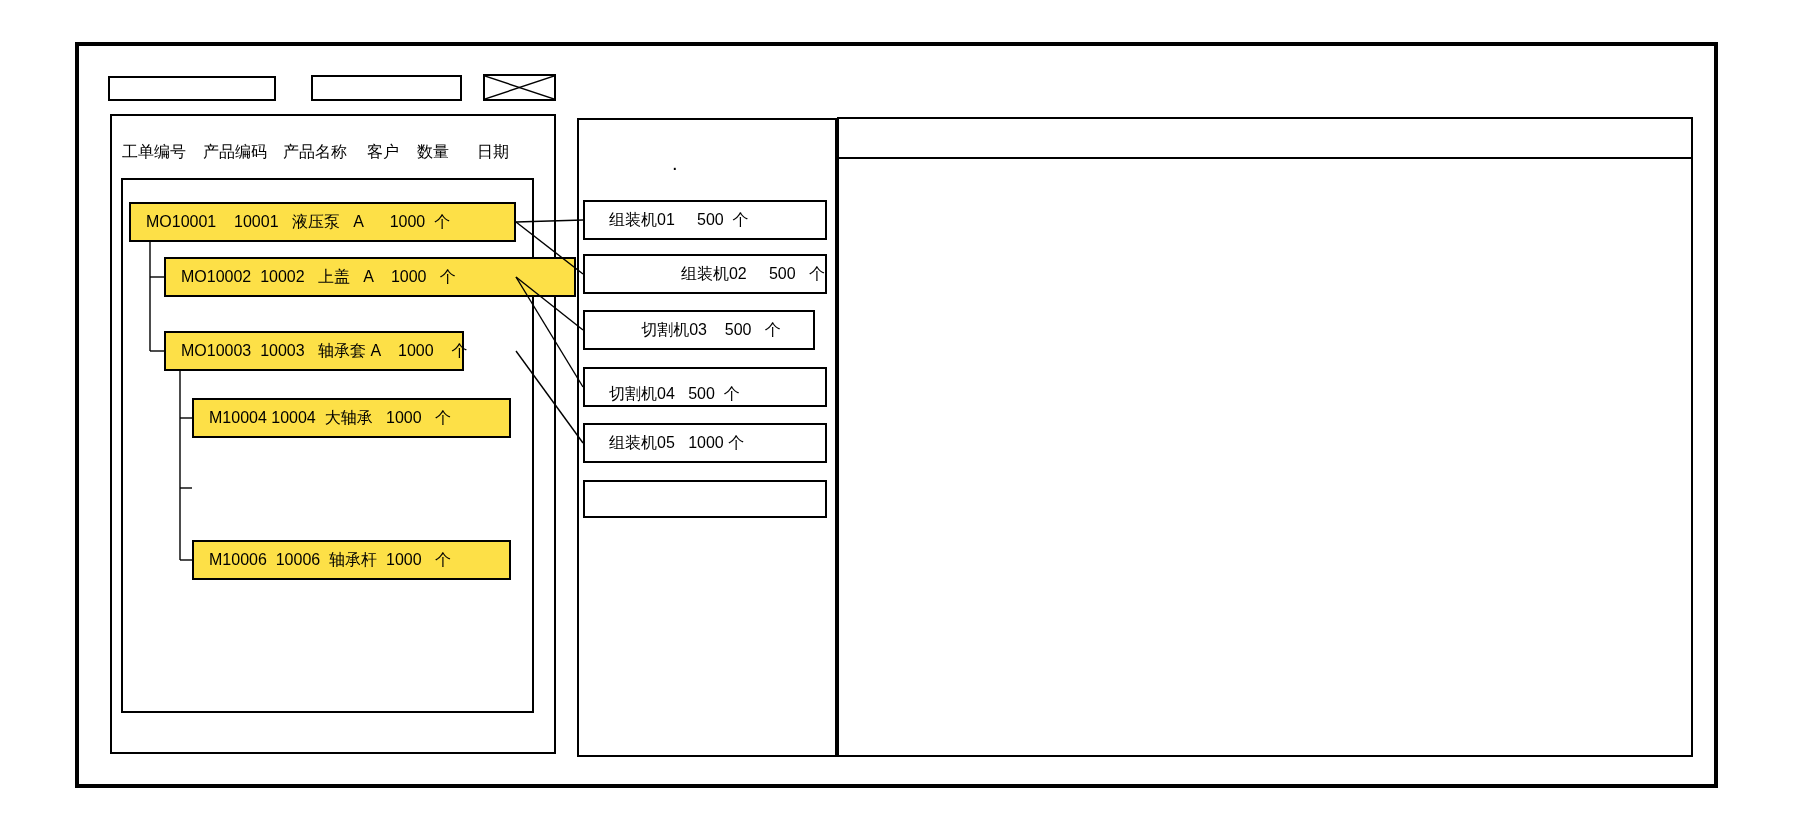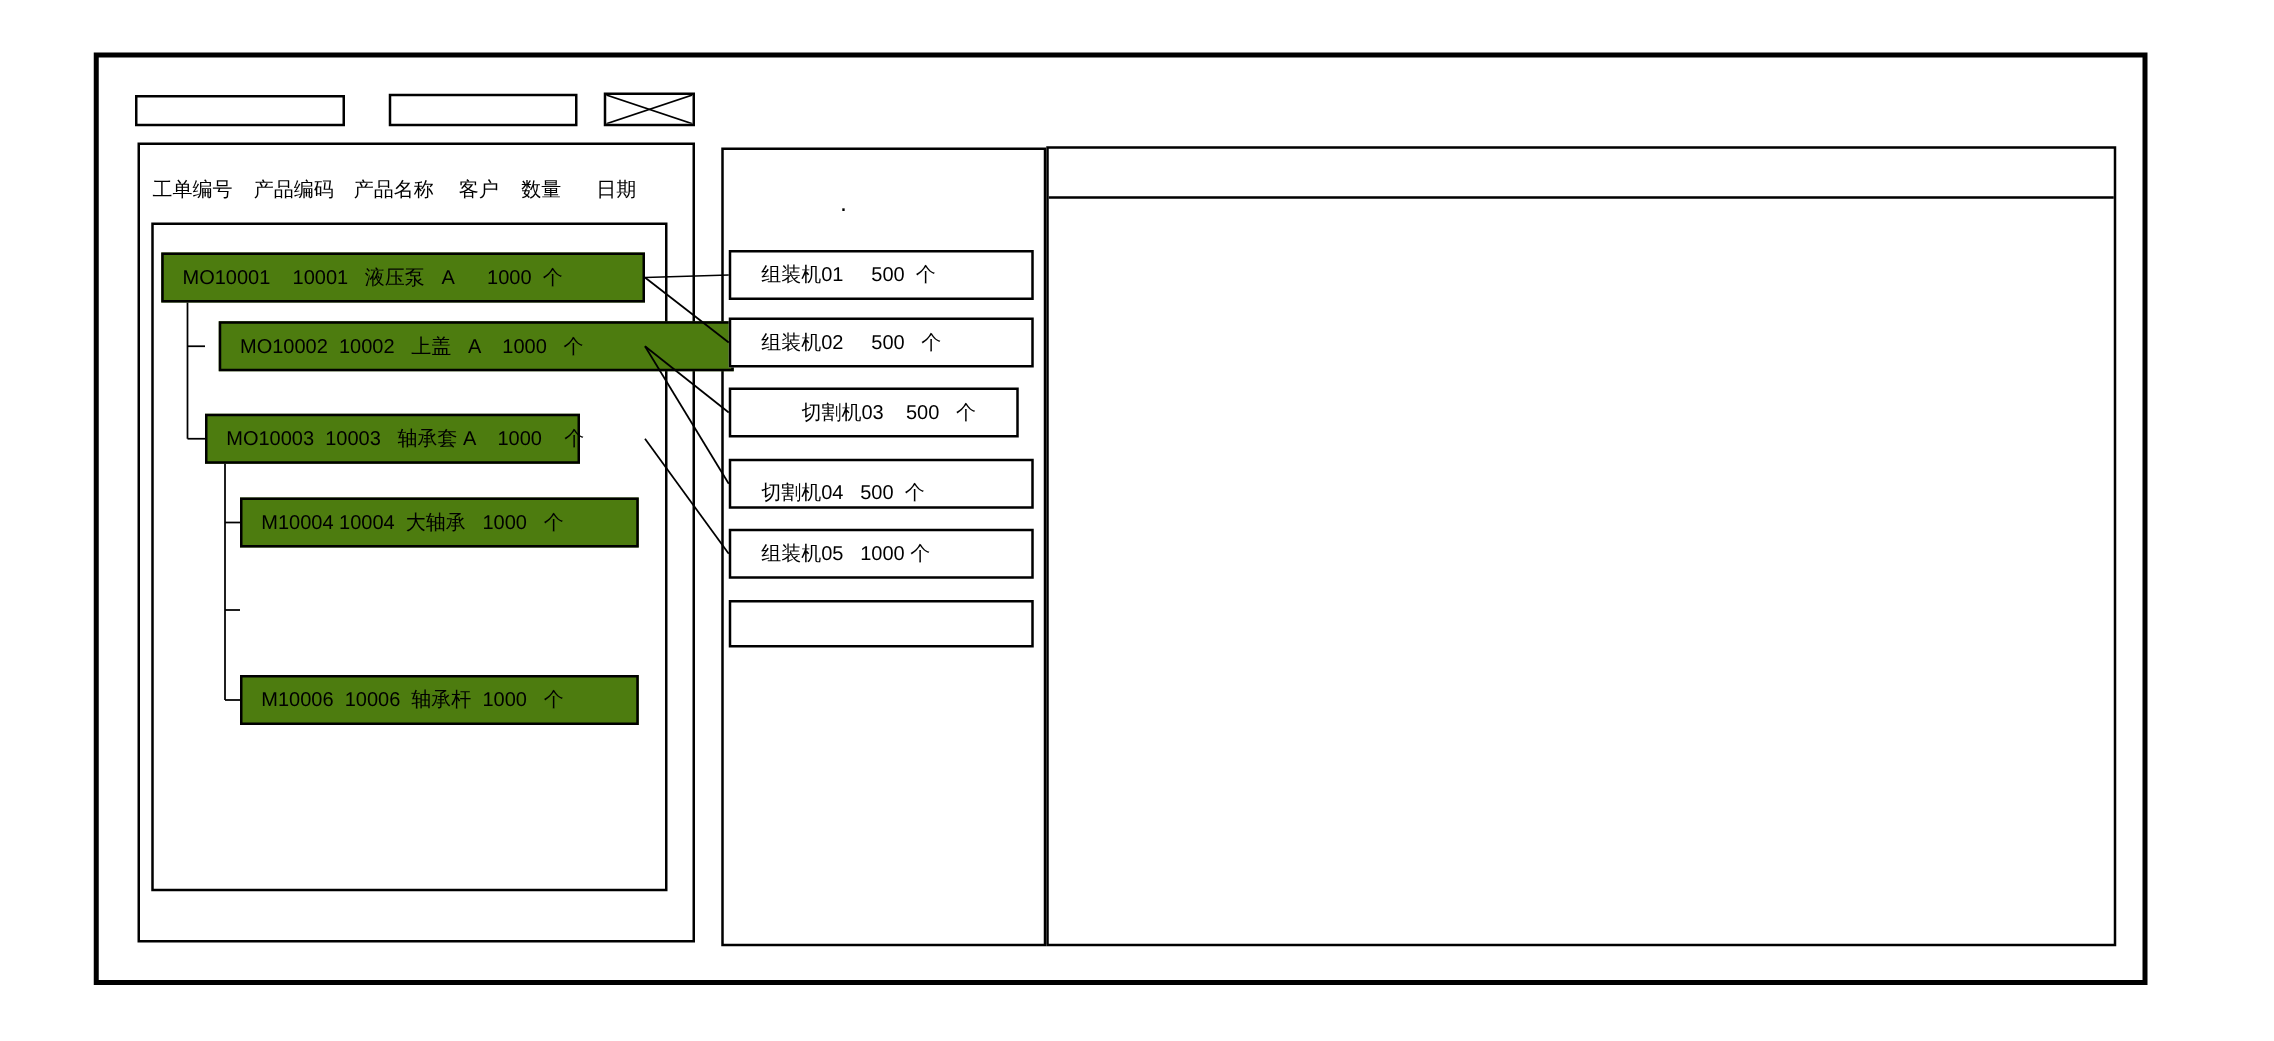--- a/index.html
+++ b/index.html
@@ -6,21 +6,21 @@
   .canvas{
     position:relative;width:1819px;height:833px;background:#ffffff;overflow:hidden;
     font-family:"Liberation Sans","DejaVu Sans",sans-serif;color:#000;
   }
   .abs{position:absolute;box-sizing:border-box;}
   .frame{border:4px solid #000;background:#fff;}
   .thinbox{border:2px solid #000;background:#fff;}
   .panel{border:2px solid #000;background:#fff;}
   .wf-text{font-size:16px;white-space:pre;color:#000;}
   .rowbox{
-    border:2px solid #000;background:#4d7c0f;display:flex;align-items:center;
+    border:2px solid #000;background:#fde047;display:flex;align-items:center;
     padding-left:15px;z-index:2;
   }
   .machinebox{
     border:2px solid #000;background:#fff;display:flex;align-items:center;
     padding-left:24px;z-index:2;
   }
   .colhead{position:absolute;font-size:16px;white-space:nowrap;color:#000;}
   .overlay{position:absolute;left:0;top:0;z-index:6;pointer-events:none;}
   .divider{position:absolute;left:0;top:38px;width:100%;border-top:2px solid #000;}
   .stray{position:absolute;font-size:20px;line-height:10px;color:#000;}
@@ -53,41 +53,41 @@
   <span class="colhead" style="left:283px;top:142px;">产品名称</span>
   <span class="colhead" style="left:367px;top:142px;">客户</span>
   <span class="colhead" style="left:417px;top:142px;">数量</span>
   <span class="colhead" style="left:477px;top:142px;">日期</span>
 
   <div class="abs panel" style="left:121px;top:178px;width:413px;height:535px;"></div>
 
   <div class="abs rowbox" style="left:129px;top:202px;width:387px;height:40px;">
     <span class="wf-text">MO10001    10001   液压泵   A      1000  个</span>
   </div>
-  <div class="abs rowbox" style="left:164px;top:257px;width:412px;height:40px;margin-left:11px;">
+  <div class="abs rowbox" style="left:164px;top:257px;width:412px;height:40px;">
     <span class="wf-text">MO10002  10002   上盖   A    1000   个</span>
   </div>
   <div class="abs rowbox" style="left:164px;top:331px;width:300px;height:40px;">
     <span class="wf-text">MO10003  10003   轴承套 A    1000    个</span>
   </div>
   <div class="abs rowbox" style="left:192px;top:398px;width:319px;height:40px;">
     <span class="wf-text">M10004 10004  大轴承   1000   个</span>
   </div>
   <div class="abs rowbox" style="left:192px;top:540px;width:319px;height:40px;">
     <span class="wf-text">M10006  10006  轴承杆  1000   个</span>
   </div>
 
   <div class="abs panel" style="left:577px;top:118px;width:260px;height:639px;"></div>
 
   <span class="stray" style="left:672px;top:158px;">.</span>
 
   <div class="abs machinebox" style="left:583px;top:200px;width:244px;height:40px;">
     <span class="wf-text">组装机01     500  个</span>
   </div>
-  <div class="abs machinebox" style="left:583px;top:254px;width:244px;height:40px;">
+  <div class="abs machinebox" style="left:583px;top:254px;width:244px;height:40px;justify-content:flex-end;">
     <span class="wf-text">组装机02     500   个</span>
   </div>
   <div class="abs machinebox" style="left:583px;top:310px;width:232px;height:40px;justify-content:center;">
     <span class="wf-text">切割机03    500   个</span>
   </div>
   <div class="abs machinebox" style="left:583px;top:367px;width:244px;height:40px;align-items:flex-end;">
     <span class="wf-text">切割机04   500  个</span>
   </div>
   <div class="abs machinebox" style="left:583px;top:423px;width:244px;height:40px;">
     <span class="wf-text">组装机05   1000 个</span>

